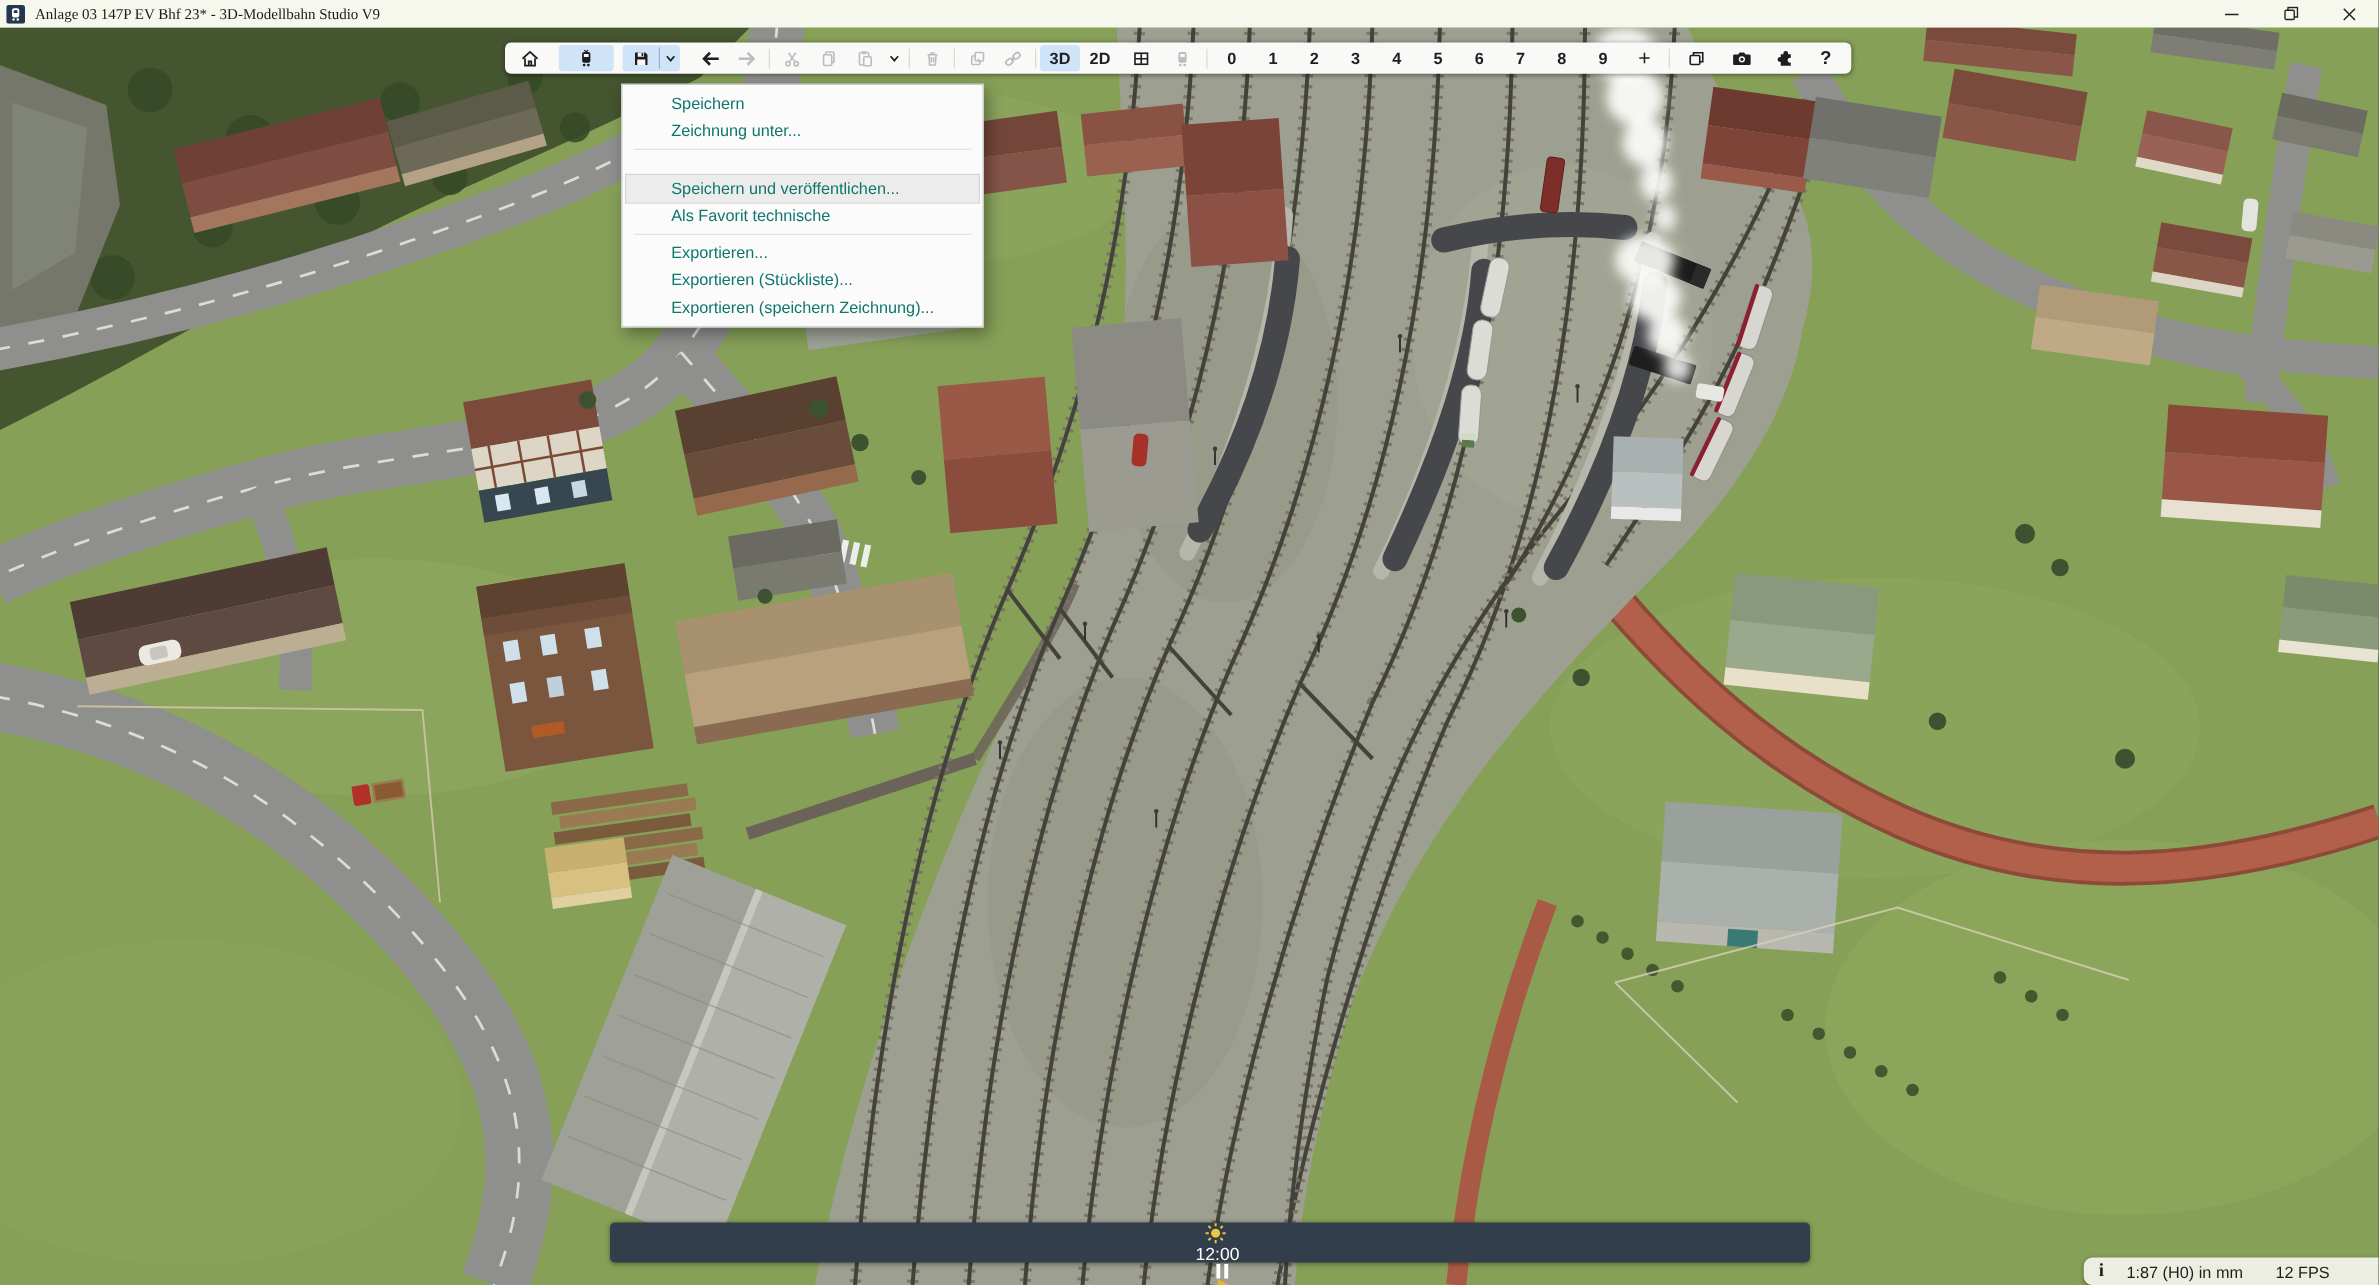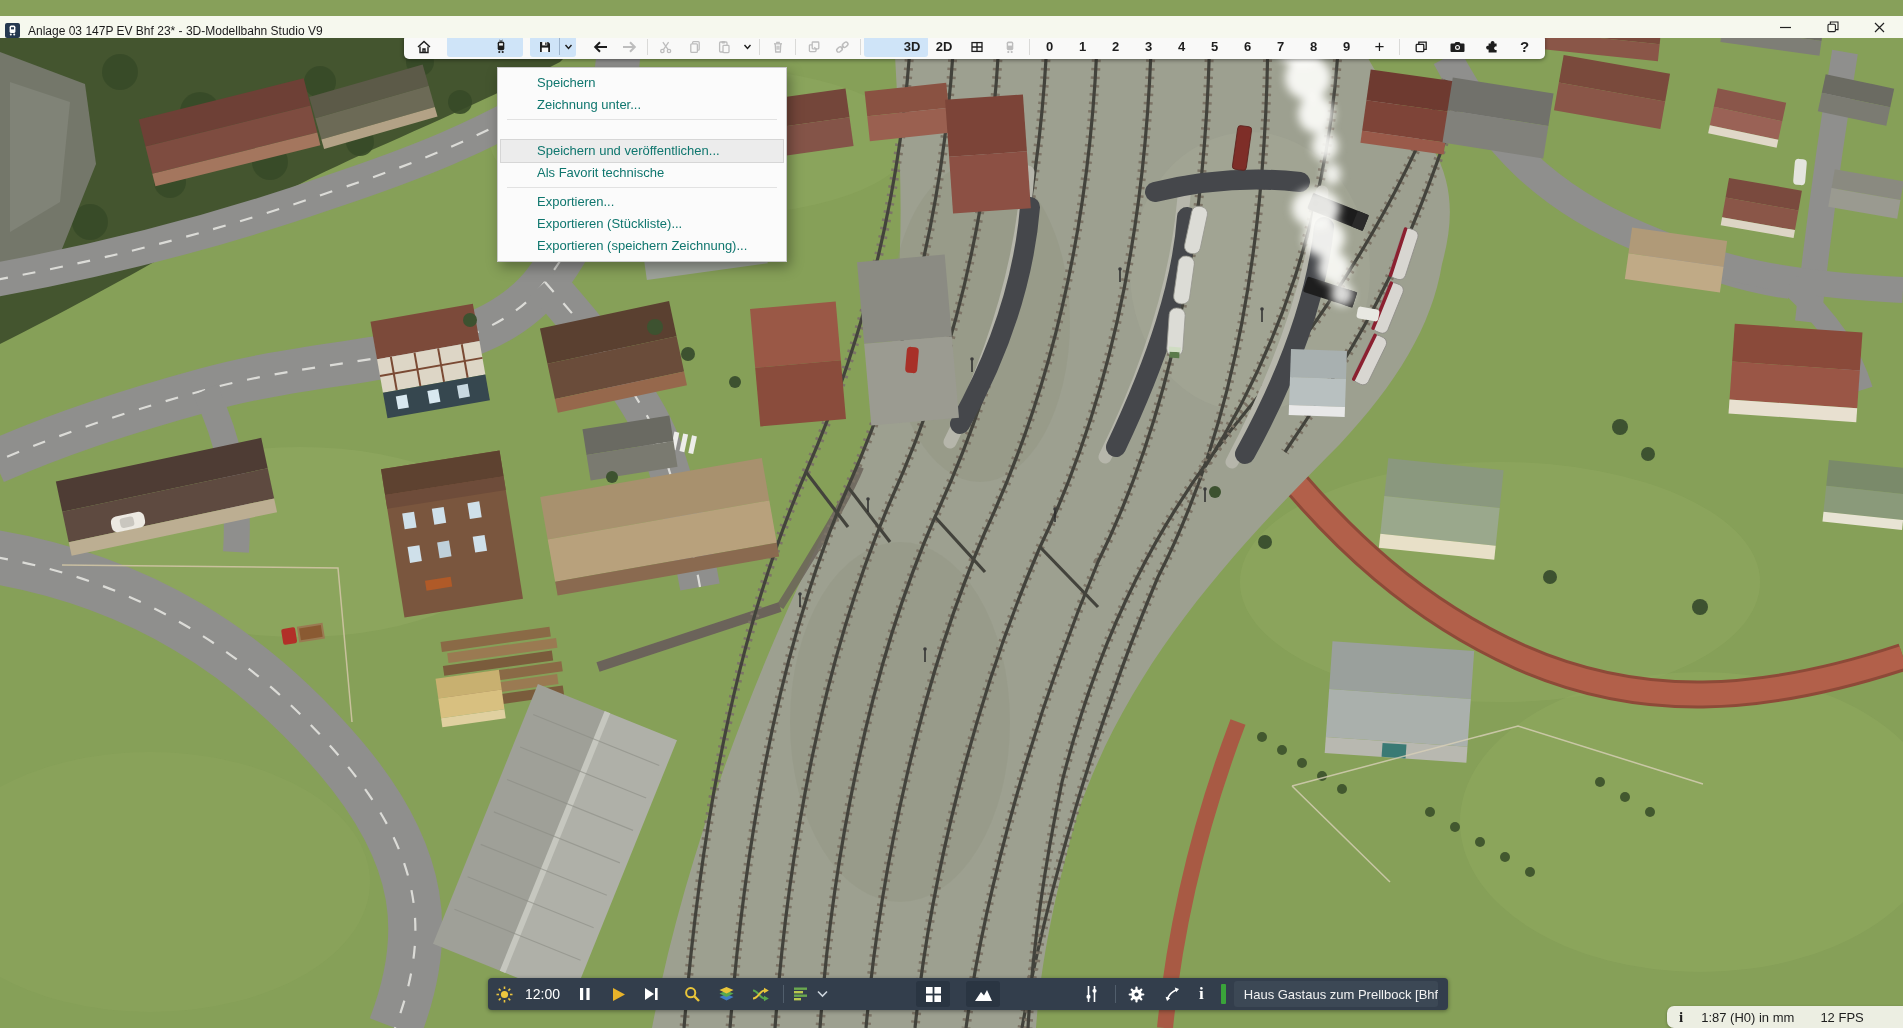--- a/index.html
+++ b/index.html
@@ -1,53 +1,53 @@
 <!DOCTYPE html>
 <html style="--titlebar-bg: #f6f8ee; --toolbar-bg: #f9f9f8; --accent: #cfe4f8; --menu-bg: #fbfbfb; --menu-hover: #ececec; --bottombar-bg: #333e4c; --bottombar-button-bg: #2a3542; --status-bg: #eceee2; --indicator-green: #3aa43a; --play-yellow: #e9b32a; --icon-yellow: #e9c53a; --icon-green: #58a84c; --icon-blue: #3f7dc4;"><head>
 <meta charset="utf-8">
 <style>
   html,body{margin:0;padding:0;background:#222;font-family:"Liberation Sans",sans-serif;}
   #screen{position:relative;width:1903px;height:1028px;overflow:hidden;background:#87a05a;}
 
   
-  .titlebar{position:absolute;top:16px;left:0;right:0;height:22px;background:var(--titlebar-bg);
-    display:flex;align-items:flex-end;padding-left:5px;gap:8px;z-index:60;}
+  .titlebar{position:absolute;top:0;left:0;right:0;height:22px;background:var(--titlebar-bg);
+    display:flex;align-items:center;padding-left:5px;gap:8px;z-index:60;font-family:Liberation Serif, serif;}
   .title{font-size:12px;color:#1b1b1b;white-space:nowrap;}
   .wincontrols{margin-left:auto;display:flex;height:100%;}
   .winbtn{width:47px;height:100%;display:flex;align-items:center;justify-content:center;color:#1b1b1b;}
 
   
   #viewport{position:absolute;top:22px;left:0;width:1903px;height:1006px;}
 
   
   .toolbar{position:absolute;left:404px;top:34px;height:25px;background:var(--toolbar-bg);
     border-radius:5px;box-shadow:0 1px 4px rgba(0,0,0,.45);display:flex;align-items:center;
     padding:0 5px;z-index:40;}
   .tbtn{height:21px;min-width:29px;display:flex;align-items:center;justify-content:center;
     border-radius:3px;color:#1e1e1e;flex:none;}
   .tbtn.disabled{color:#bdbdbd;}
-  .tbtn.active{background:var(--accent);padding-left:32px;}
+  .tbtn.active{background:var(--accent);}
   .splitbtn{display:flex;align-items:center;background:var(--accent);border-radius:3px;height:21px;flex:none;}
   .splitbtn .sdiv{width:1px;height:17px;background:rgba(60,90,120,.35);}
   .splitbtn .tbtn{background:transparent;}
   .tsep{width:1px;height:16px;background:#dadad8;margin:0 3px;flex:none;}
   .tlabel{font-size:13px;font-weight:700;}
   .digit{font-size:13px;font-weight:600;min-width:33px;}
   .qmark{font-size:15px;font-weight:700;min-width:31px;}
 
   
   .menu{position:absolute;left:497px;top:67px;width:290px;background:var(--menu-bg);
     border:1px solid #c9c9c9;box-shadow:3px 5px 12px rgba(0,0,0,.35);padding:4px 0;z-index:70;box-sizing:border-box;}
   .mi{height:22px;line-height:22px;padding-left:36px;font-size:13px;color:#0f766e;margin:0 3px;white-space:nowrap;}
   .mi.hover{background:var(--menu-hover);outline:1px solid #d6d6d6;margin-top:20px;}
   .msep{height:1px;background:#e2e2e2;margin:3px 9px;}
 
   
   .bottombar{position:absolute;left:488px;top:978px;width:960px;height:32px;background:var(--bottombar-bg);
-    border-radius:4px;display:flex;align-items:center;color:#fff;z-index:40;box-shadow:0 1px 4px rgba(0,0,0,.4);}
+    border-radius:4px;display:flex;align-items:center;color:#fff;z-index:40;box-shadow:0 1px 4px rgba(0,0,0,.4);flex-direction:column;}
   .bico{display:flex;align-items:center;justify-content:center;flex:none;}
   .time{font-size:14px;color:#fff;margin-left:12px;flex:none;}
   .bsep{width:1px;height:18px;background:#515e6c;flex:none;}
   .bpanel{width:34px;height:26px;background:var(--bottombar-button-bg);border-radius:3px;
     display:flex;align-items:center;justify-content:center;flex:none;}
   .binfo{font-family:"Liberation Serif",serif;font-size:17px;font-weight:700;color:#fff;flex:none;}
   .greenbar{width:5px;height:20px;background:var(--indicator-green);border-radius:1px;flex:none;}
   .selpanel{margin-left:8px;height:26px;background:#3c4855;border-radius:3px;display:flex;align-items:center;
     padding:0 10px;width:184px;overflow:hidden;white-space:nowrap;font-size:13px;color:#f2f2f2;flex:none;}
 

